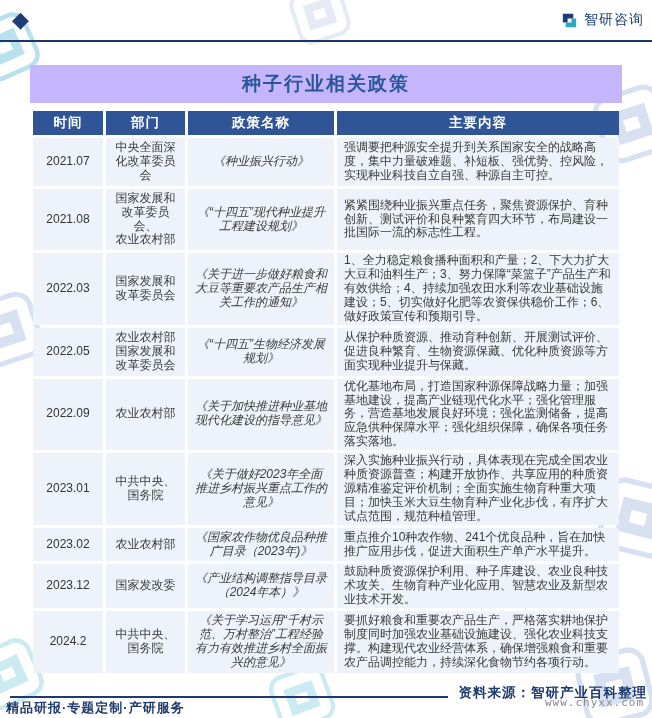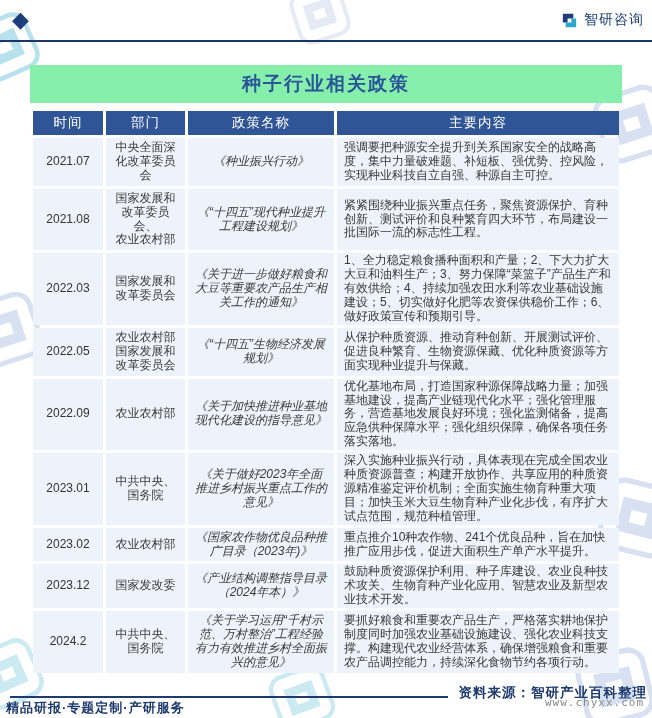--- a/index.html
+++ b/index.html
@@ -37,35 +37,35 @@
   .brand-name { color: #1d3e7a; font-size: 14px; letter-spacing: 1px; }
   .header-rule {
     position: relative; z-index: 2;
     height: 0; border-top: 2px solid #1b3765;
   }
 
   
   .title-bar {
     position: relative; z-index: 2;
     margin: 23px 30px 0 30px; width: 592px; height: 38px;
-    background: #86efac;
+    background: #c4b5fd;
     color: #2a5699; font-size: 19px; font-weight: bold; letter-spacing: 2px;
     text-align: center; line-height: 38px;
   }
 
   
   table.policy-table {
     position: relative; z-index: 2;
     margin: 5px 30px 0 30px; width: 592px;
     border-collapse: separate; border-spacing: 3px;
     table-layout: fixed;
   }
   .policy-table th {
     background: #2f5597; color: #ffffff;
-    font-size: 13.5px; font-weight: normal;
+    font-size: 13.5px; font-weight: bold;
     padding: 3px 2px; letter-spacing: 1px;
   }
   .col-time   { width: 70px; }
   .col-dept   { width: 79px; }
   .col-policy { width: 146px; }
   .col-main   { width: auto; }
   .policy-table td {
     background: #eef2fa; color: #3a3a3a;
     font-size: 12px; line-height: 1.16;
     vertical-align: middle;

